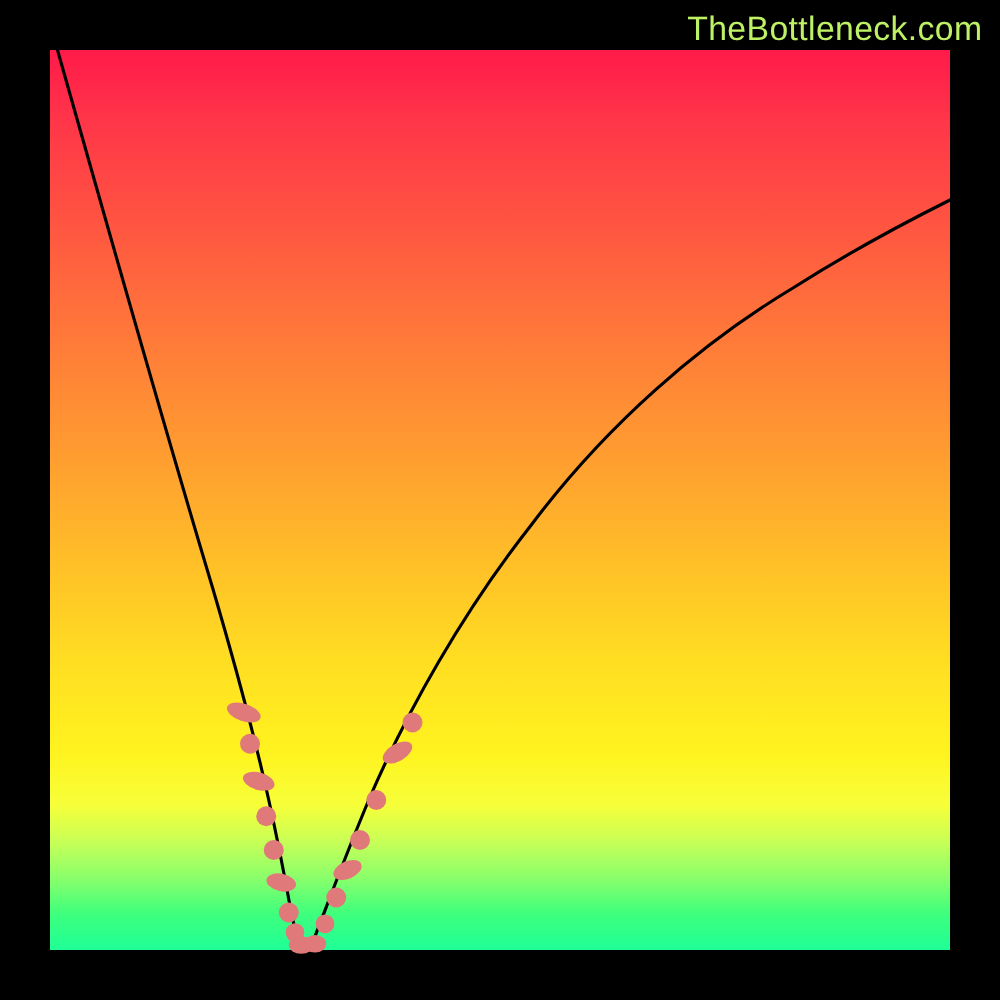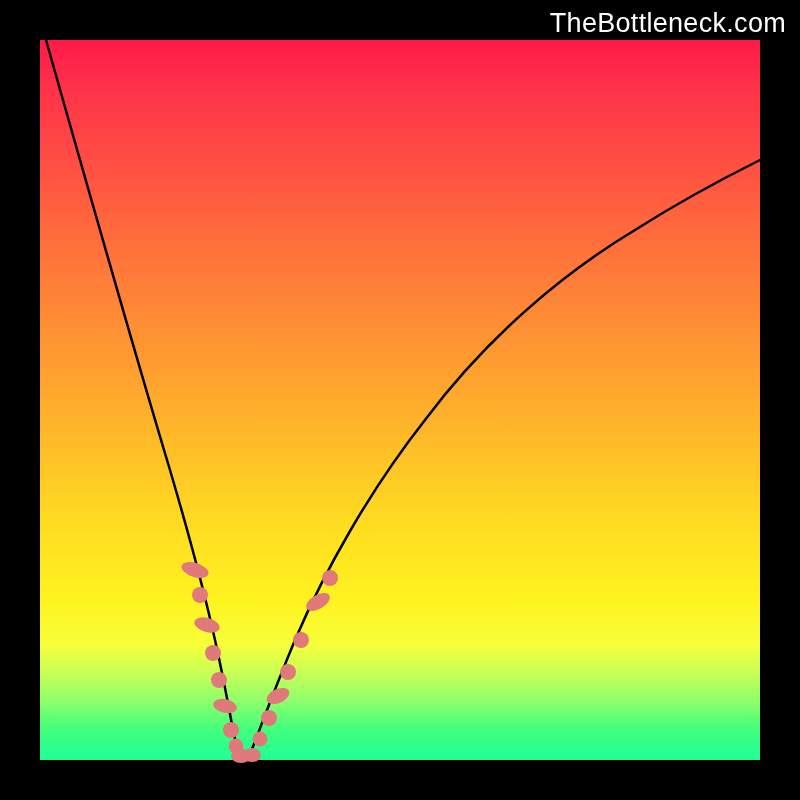--- a/index.html
+++ b/index.html
@@ -41,21 +41,21 @@
       #c7ff57 88%,
       #8aff6b 92%,
       #3eff7d 96%,
       #1fff97 100%
     );
   }
   .watermark {
     position: absolute;
     top: 8px;
     right: 14px;
-    color: #ffffff;
+    color: #bef264;
     font-size: 27px;
     font-weight: 400;
     letter-spacing: 0.3px;
     user-select: none;
   }
   svg.curve-layer {
     position: absolute;
     left: 0;
     top: 0;
     width: 720px;

